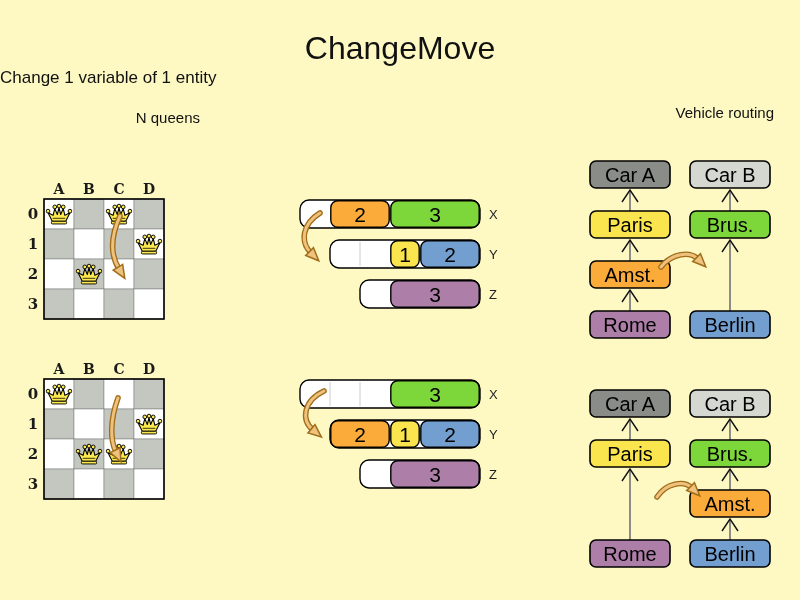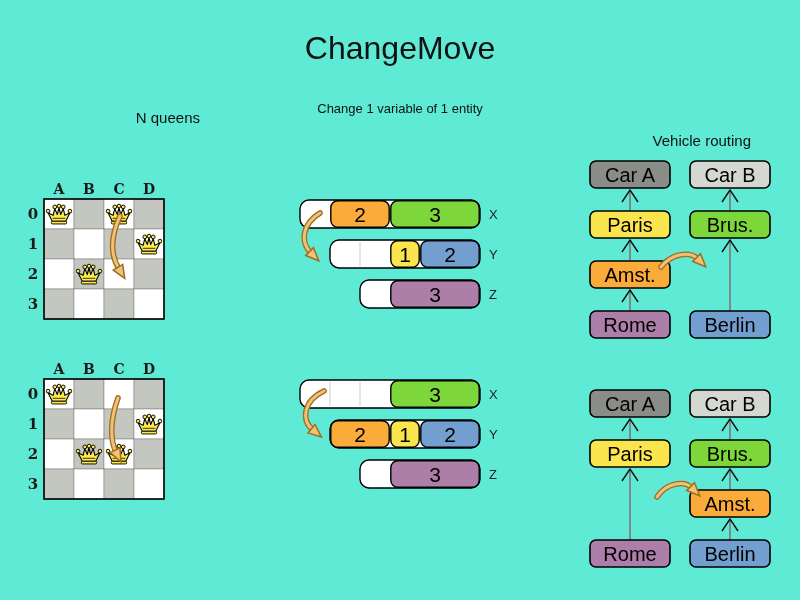--- a/index.html
+++ b/index.html
@@ -1,25 +1,25 @@
 <!DOCTYPE html>
 <html><head>
 <meta charset="utf-8">
 <style>
   html,body{margin:0;padding:0;background:#fff;}
-  .canvas{position:relative;width:800px;height:600px;background:#5eead4;overflow:hidden;
+  .canvas{position:relative;width:800px;height:600px;background:#fef9c3;overflow:hidden;
           font-family:"Liberation Sans",sans-serif;color:#000;}
   .title{position:absolute;left:0;top:31px;width:800px;text-align:center;
          font-size:32px;line-height:34px;color:#111;}
-  .subtitle{position:absolute;left:0;top:68px;width:800px;text-align:center;
-            font-size:13px;color:#111;margin-top:33px;}
+  .subtitle{position:absolute;left:0;top:68px;width:800px;
+            font-size:17px;color:#111;}
   .sec-title{position:absolute;font-size:15px;color:#111;text-align:right;width:200px;}
   #t-nq{left:0;top:109px;}
   #t-cloud{left:293px;top:109px;}
-  #t-vrp{left:551px;top:104px;line-height:18px;margin-top:28px;}
+  #t-vrp{left:574px;top:104px;line-height:18px;}
   #diagram{position:absolute;left:0;top:0;}
 </style>
 </head>
 <body>
 
 <div class="canvas">
   <div class="title">ChangeMove</div>
   <div class="subtitle">Change 1 variable of 1 entity</div>
 
   <div class="sec-title" id="t-nq">N queens</div>

